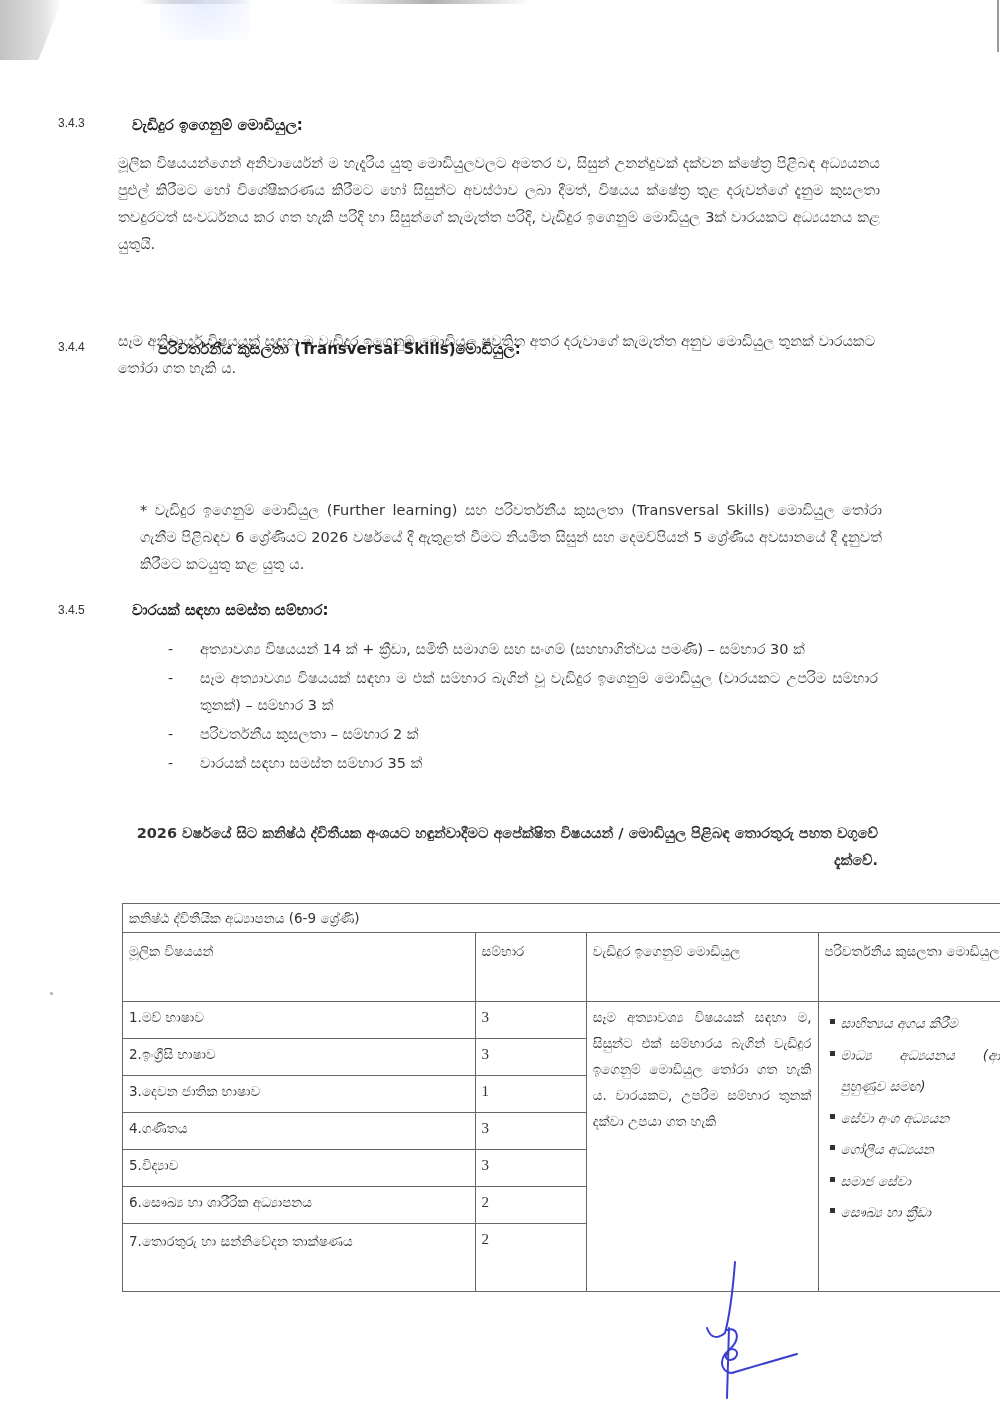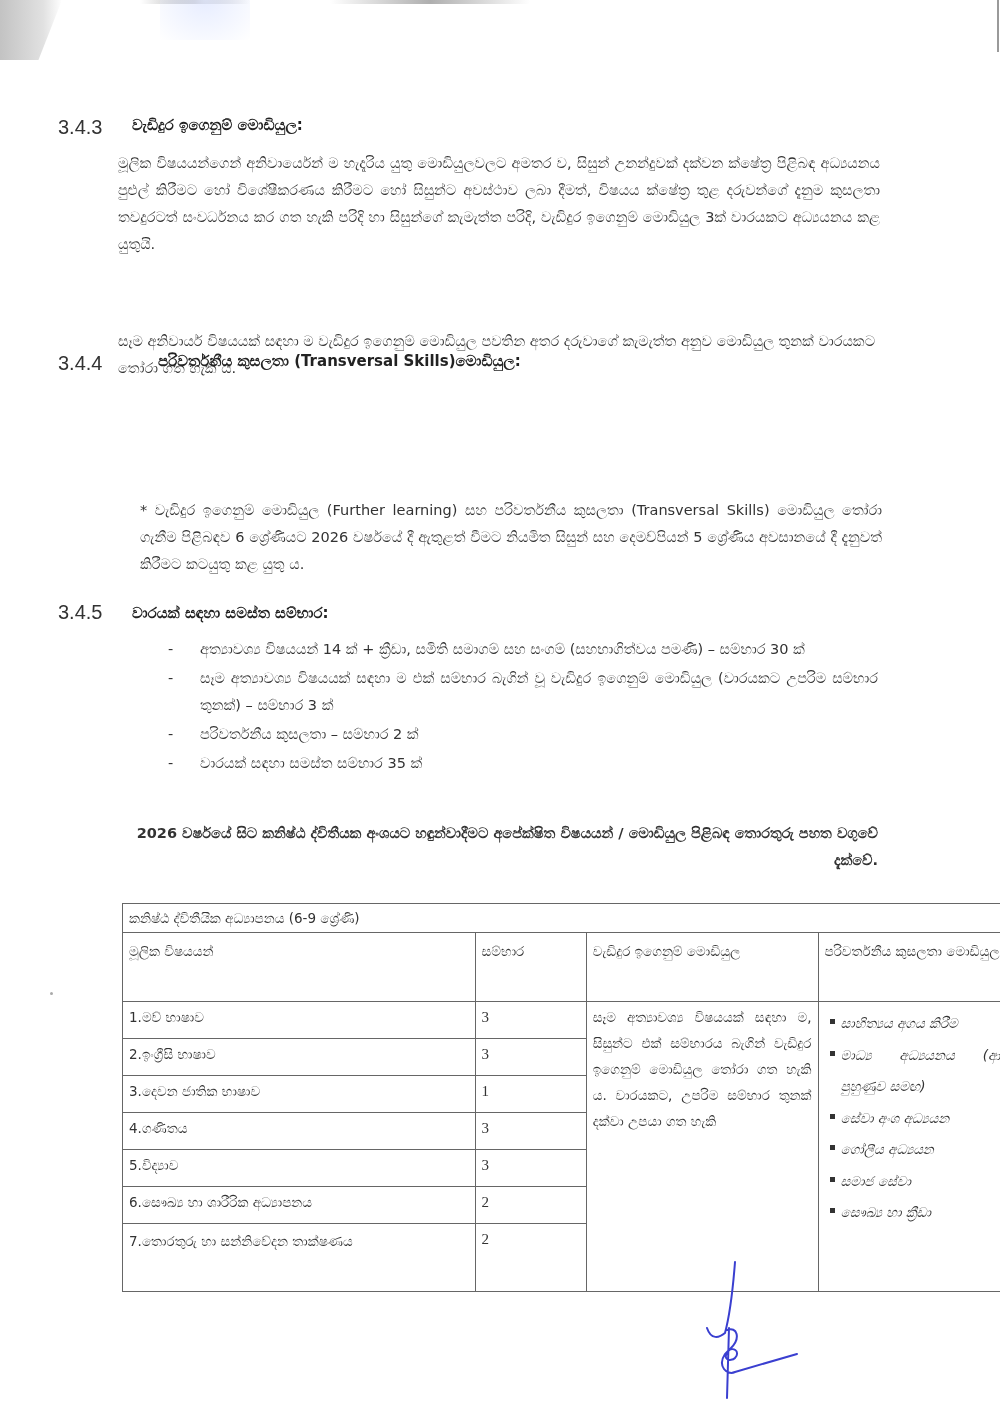--- a/index.html
+++ b/index.html
@@ -55,21 +55,21 @@
       font-size: 15px;
       font-weight: bold;
       color: #222;
       display: flex;
       gap: 22px;
       white-space: nowrap;
     }
     .section-heading .num {
       font-family: "Liberation Sans", sans-serif;
       font-weight: normal;
-      font-size: 20px;
+      font-size: 12px;
       color: #333;
       min-width: 52px;
     }
     .para {
       position: absolute;
       font-size: 14.5px;
       line-height: 27px;
       text-align: justify;
       color: #333;
     }
@@ -161,21 +161,21 @@
   <div class="scan-edge-right"></div>
   <div class="left-speck" style="left:50px; top:992px;"></div>
 
   <div class="section-heading" style="top:116px;">
     <span class="num">3.4.3</span>
     <span>වැඩිදුර ඉගෙනුම් මොඩියුල:</span>
   </div>
   <div class="para" style="left:118px; top:150px; width:762px;">මූලික විෂයයන්ගෙන් අනිවාර්යෙන් ම හැදෑරිය යුතු මොඩියුලවලට අමතර ව, සිසුන් උනන්දුවක් දක්වන ක්ෂේත්‍ර පිළිබඳ අධ්‍යයනය පුළුල් කිරීමට හෝ විශේෂීකරණය කිරීමට හෝ සිසුන්ට අවස්ථාව ලබා දීමත්, විෂයය ක්ෂේත්‍ර තුළ දරුවන්ගේ දැනුම කුසලතා තවදුරටත් සංවර්ධනය කර ගත හැකි පරිදි හා සිසුන්ගේ කැමැත්ත පරිදි, වැඩිදුර ඉගෙනුම් මොඩියුල 3ක් වාරයකට අධ්‍යයනය කළ යුතුයි.</div>
   <div class="para" style="left:118px; top:288px; width:762px; text-align:left;margin-top:40px;">සෑම අනිවාර්ය විෂයයක් සඳහා ම වැඩිදුර ඉගෙනුම් මොඩියුල පවතින අතර දරුවාගේ කැමැත්ත අනුව මොඩියුල තුනක් වාරයකට තෝරා ගත හැකි ය.</div>
 
-  <div class="section-heading" style="top:352px;gap:48px;">
+  <div class="section-heading" style="top:340px;gap:48px;">
     <span class="num">3.4.4</span>
     <span>පරිවර්තනීය කුසලතා (Transversal Skills)මොඩියුල:</span>
   </div>
   <div class="para" style="left:140px; top:497px; width:742px;">* වැඩිදුර ඉගෙනුම් මොඩියුල (Further learning) සහ පරිවර්තනීය කුසලතා (Transversal Skills) මොඩියුල තෝරා ගැනීම පිළිබඳව 6 ශ්‍රේණියට 2026 වර්ෂයේ දී ඇතුළත් වීමට නියමිත සිසුන් සහ දෙමව්පියන් 5 ශ්‍රේණිය අවසානයේ දී දැනුවත් කිරීමට කටයුතු කළ යුතු ය.</div>
 
   <div class="section-heading" style="top:601px;align-items:center;">
     <span class="num">3.4.5</span>
     <span>වාරයක් සඳහා සමස්ත සම්භාර:</span>
   </div>
   <ul class="bullets" style="top:636px;">

